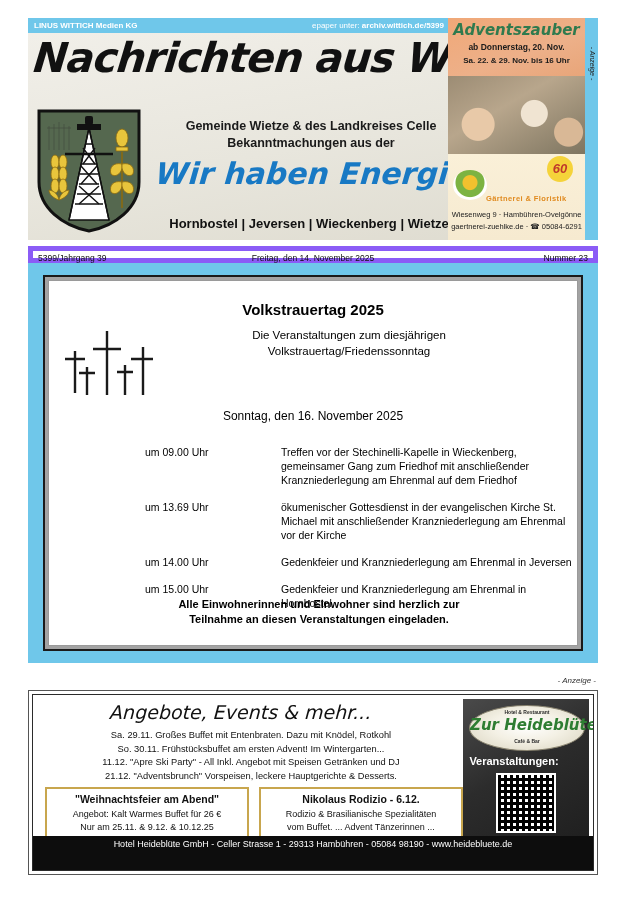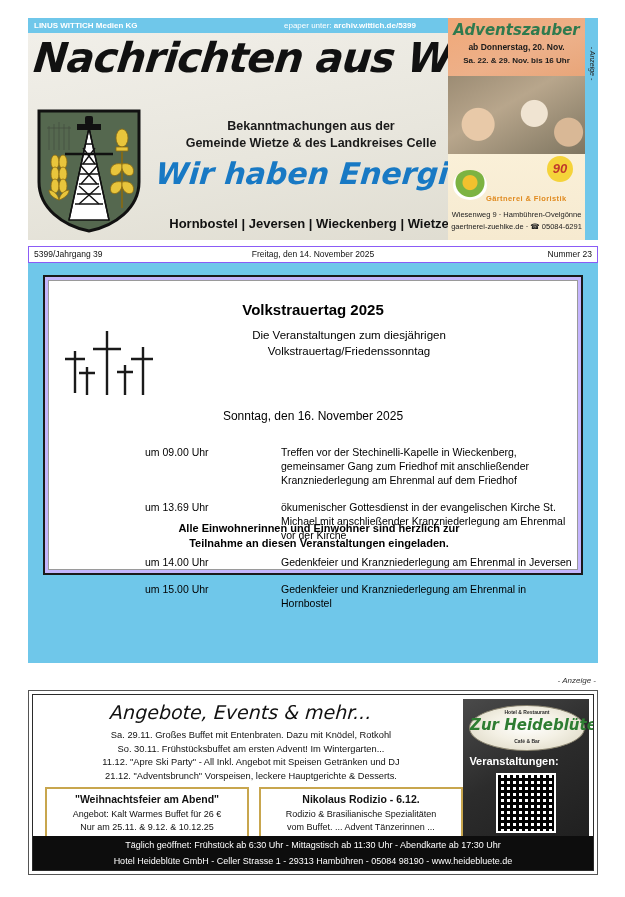--- a/index.html
+++ b/index.html
@@ -33,21 +33,21 @@
     position: absolute;
     left: 0; top: 0; right: 0;
     height: 15px;
     background: #6fc7ea;
     color: #ffffff;
     font-size: 8px;
     font-weight: bold;
     line-height: 15px;
   }
   .pub-bar .pb-left { position: absolute; left: 6px; }
-  .pub-bar .pb-right { position: absolute; left: 256px; font-weight: normal; }
+  .pub-bar .pb-right { position: absolute; left: 284px; font-weight: normal; }
   .pub-bar .pb-right b { font-weight: bold; }
 
   .paper-title {
     position: absolute;
     left: 6px; top: 16px;
     width: 420px;
     font-family: "DejaVu Sans", sans-serif;
     font-size: 41px;
     font-style: italic;
     font-weight: bold;
@@ -197,43 +197,43 @@
   .z-addr2 {
     position: absolute; left: 0; top: 68px; width: 137px;
     text-align: center; font-size: 7.5px; color: #222;
   }
 
   
   .infobar {
     position: absolute;
     left: 28px; top: 246px;
     width: 570px; height: 17px;
-    border: 1px solid #8b5cf6;
+    border: 5px solid #8b5cf6;
     background: #ffffff;
     box-sizing: border-box;
     font-size: 8.5px;
     color: #111;
     line-height: 15px;
   }
   .infobar .ib-left { position: absolute; left: 5px; }
   .infobar .ib-center { position: absolute; left: 0; width: 100%; text-align: center; }
   .infobar .ib-right { position: absolute; right: 5px; }
 
   
   .cyan-frame {
     position: absolute;
     left: 28px; top: 263px;
     width: 570px; height: 400px;
     background: #6fc7ea;
   }
   .article-box {
     position: absolute;
     left: 15px; top: 12px;
-    width: 540px; height: 300px;
-    background: #c4b5fd;
+    width: 540px; height: 376px;
+    background: #a3a3a3;
     border: 2px solid #1a1a1a;
     box-sizing: border-box;
   }
   .article-inner {
     position: absolute;
     left: 3px; top: 3px; right: 3px; bottom: 3px;
     border: 1px solid #9a9a9a;
     background: #ffffff;
   }
 
@@ -481,36 +481,36 @@
         <path d="M87 74 C78 72 74 78 76 84 C80 88 86 84 87 78 Z"></path>
         <path d="M87 74 C96 72 100 78 98 84 C94 88 88 84 87 78 Z"></path>
       </g>
       <g stroke="#333" stroke-width="0.7" opacity="0.55">
         <path d="M14 18 V42 M19 16 V42 M24 14 V42 M29 16 V42 M34 18 V42"></path>
         <path d="M12 20 H36"></path>
       </g>
     </svg>
 
     <div class="sub1">
+      <div>Gemeinde Wietze &amp; des Landkreises Celle</div>
       <div>Bekanntmachungen aus der</div>
-      <div>Gemeinde Wietze &amp; des Landkreises Celle</div>
     </div>
 
     <div class="slogan">Wir haben Energie!</div>
     <div class="villages">Hornbostel | Jeversen | Wieckenberg | Wietze</div>
 
     <div class="ad-top">
       <div class="ad-top-inner">
         <div class="advent-band"></div>
         <div class="advent-title">Adventszauber</div>
         <div class="advent-l1">ab Donnerstag, 20. Nov.</div>
         <div class="advent-l2">Sa. 22. &amp; 29. Nov. bis 16 Uhr</div>
         <div class="advent-photo"></div>
         <div class="zuehlke-block">
-          <div class="z-badge">90</div>
+          <div class="z-badge">60</div>
           <div class="z-flower"></div>
           <div class="z-sub">Gärtnerei &amp; Floristik</div>
           <div class="z-addr1">Wiesenweg 9 · Hambühren-Ovelgönne</div>
           <div class="z-addr2">gaertnerei-zuehlke.de · ☎ 05084-6291</div>
         </div>
       </div>
       <div class="anzeige-vert">
         <span>- Anzeige -</span>
       </div>
     </div>
@@ -605,20 +605,19 @@
           <div class="hotel-post">Café &amp; Bar</div>
         </div>
         <div class="hotel-veranst">Veranstaltungen:</div>
         <div class="qr">
           <div class="qr-grid"></div>
         </div>
         <div class="hotel-tickets">Tickets &amp; Informationen!</div>
       </div>
 
       <div class="ad-footer">
-        <div class="f1">Täglich geöffnet: Frühstück ab 6:30 Uhr - Mittagstisch ab 11:30 Uhr - Abendkarte  ab 17:30 Uhr</div>
         <div>Hotel Heideblüte GmbH - Celler Strasse 1 - 29313 Hambühren - 05084 98190 - www.heidebluete.de</div>
       </div>
 
     </div>
   </div>
 
 </div>
 
 </body></html>

